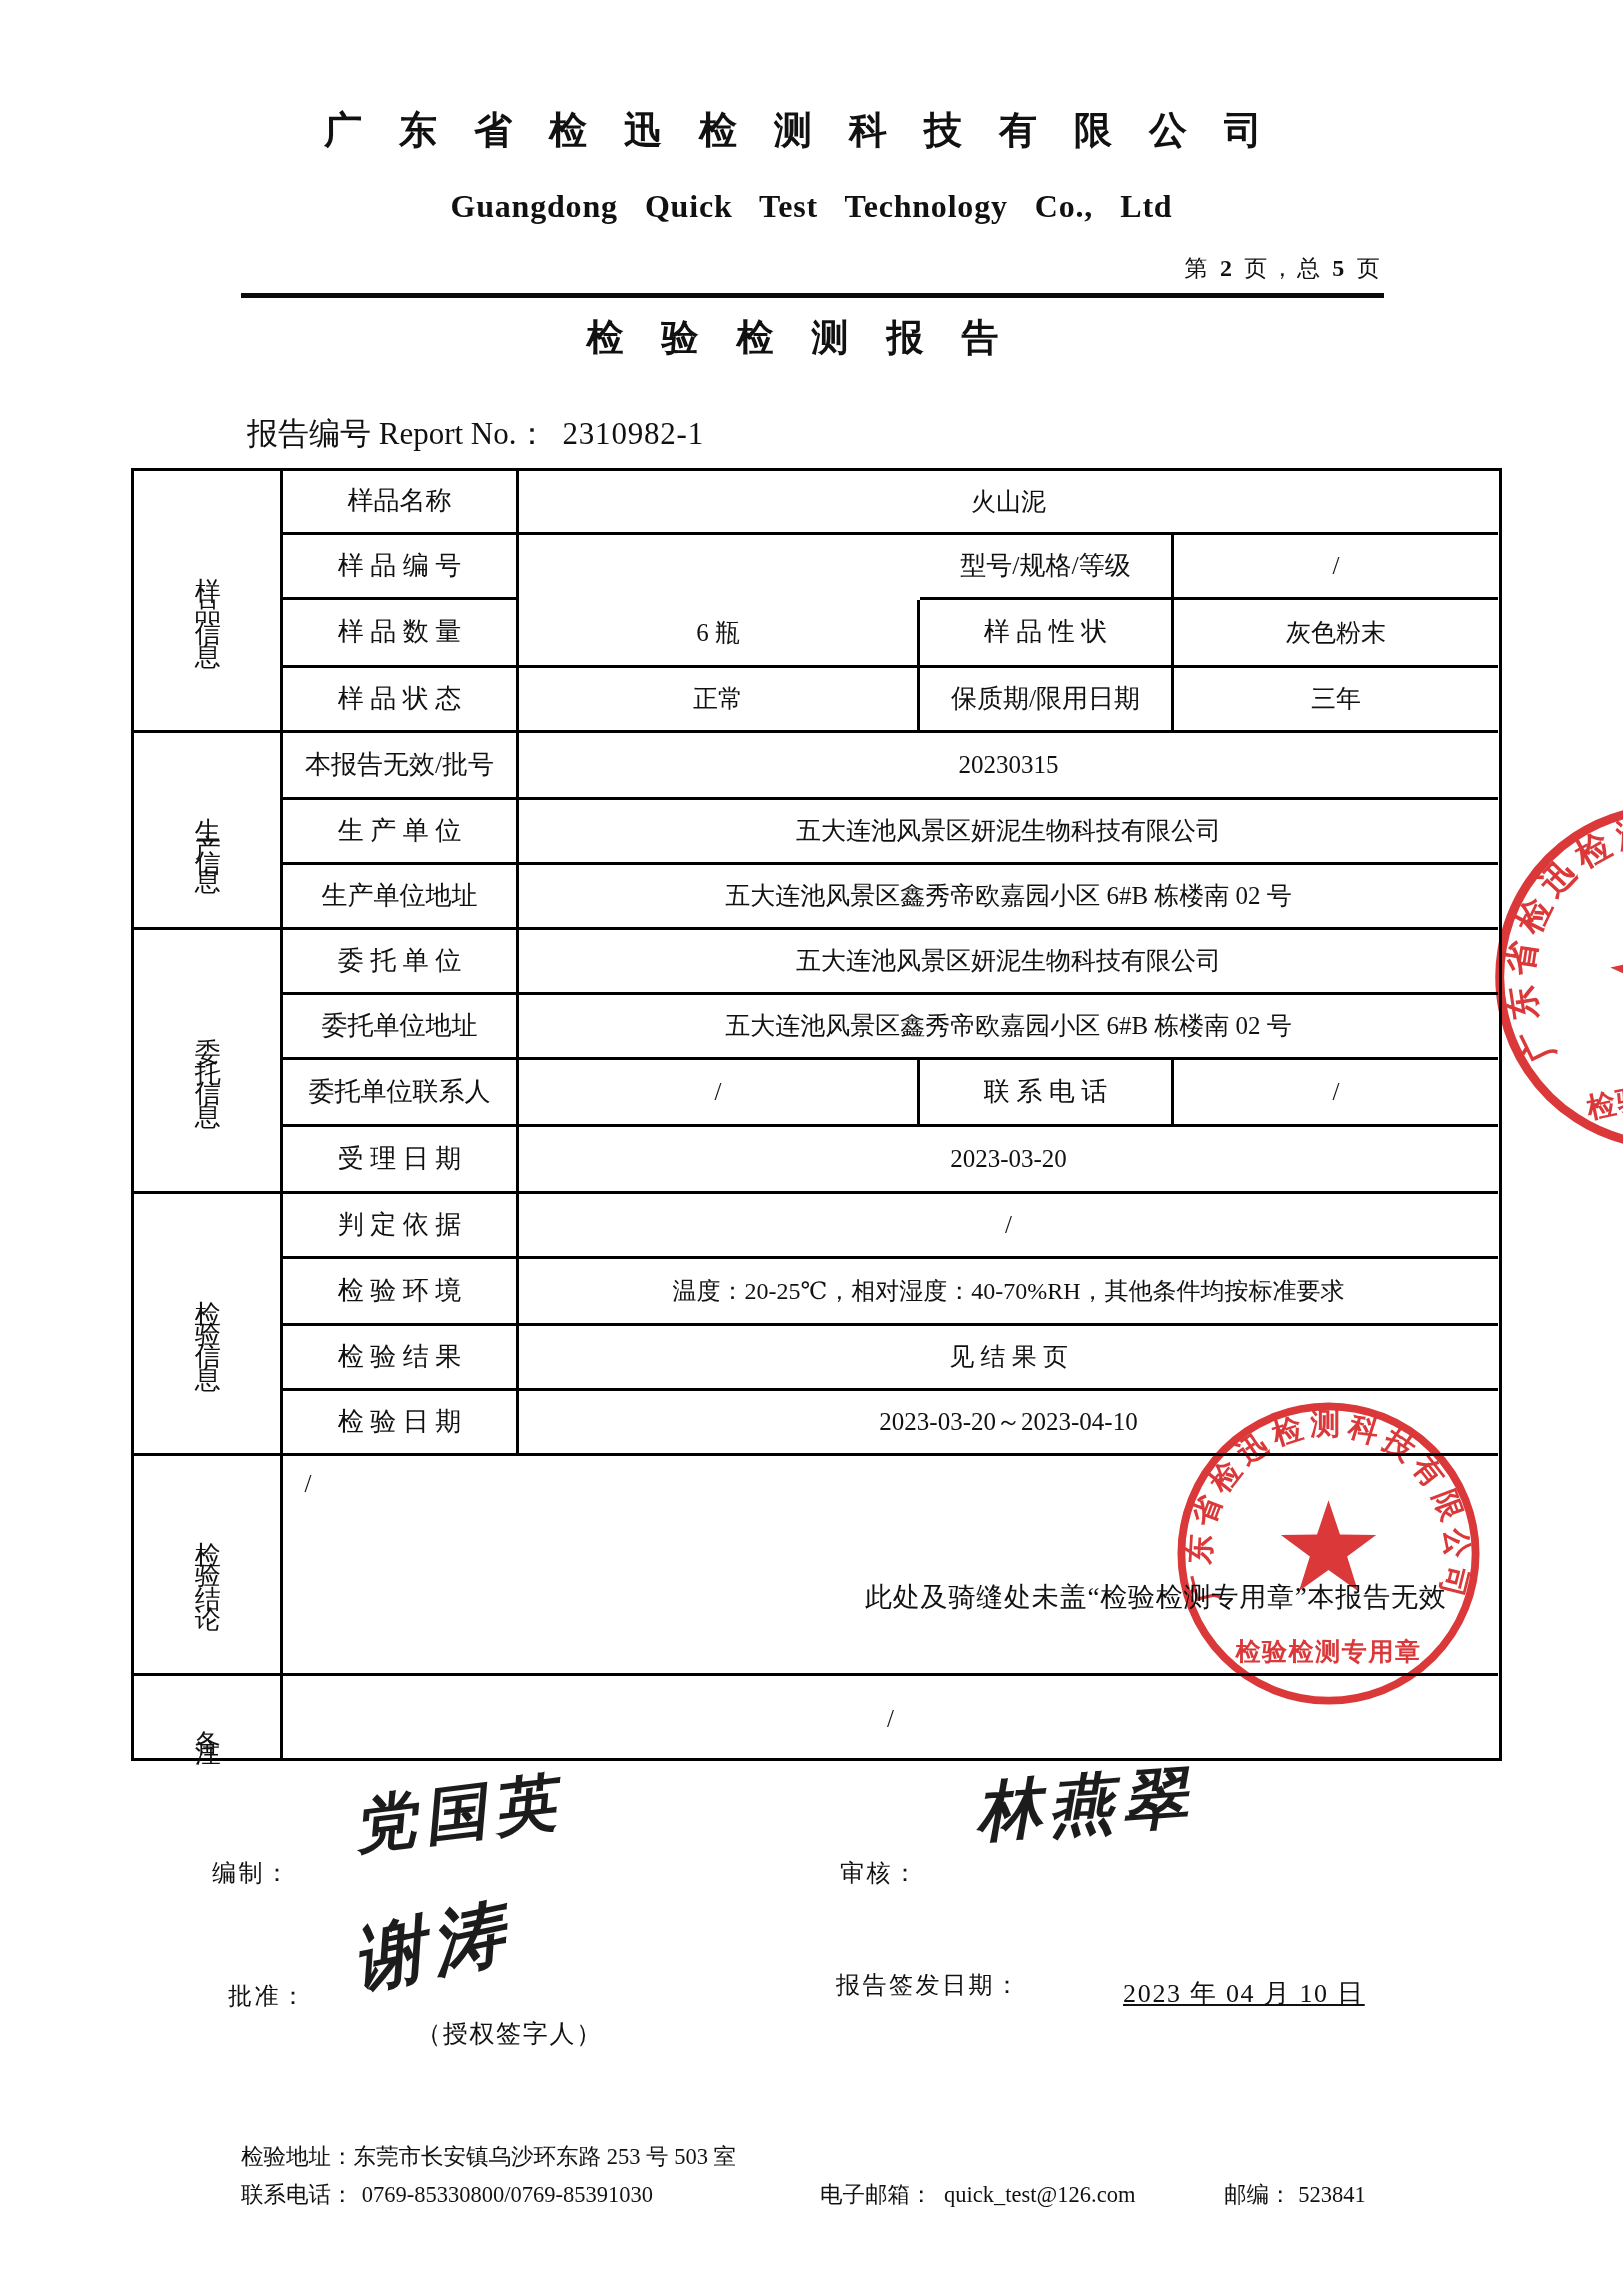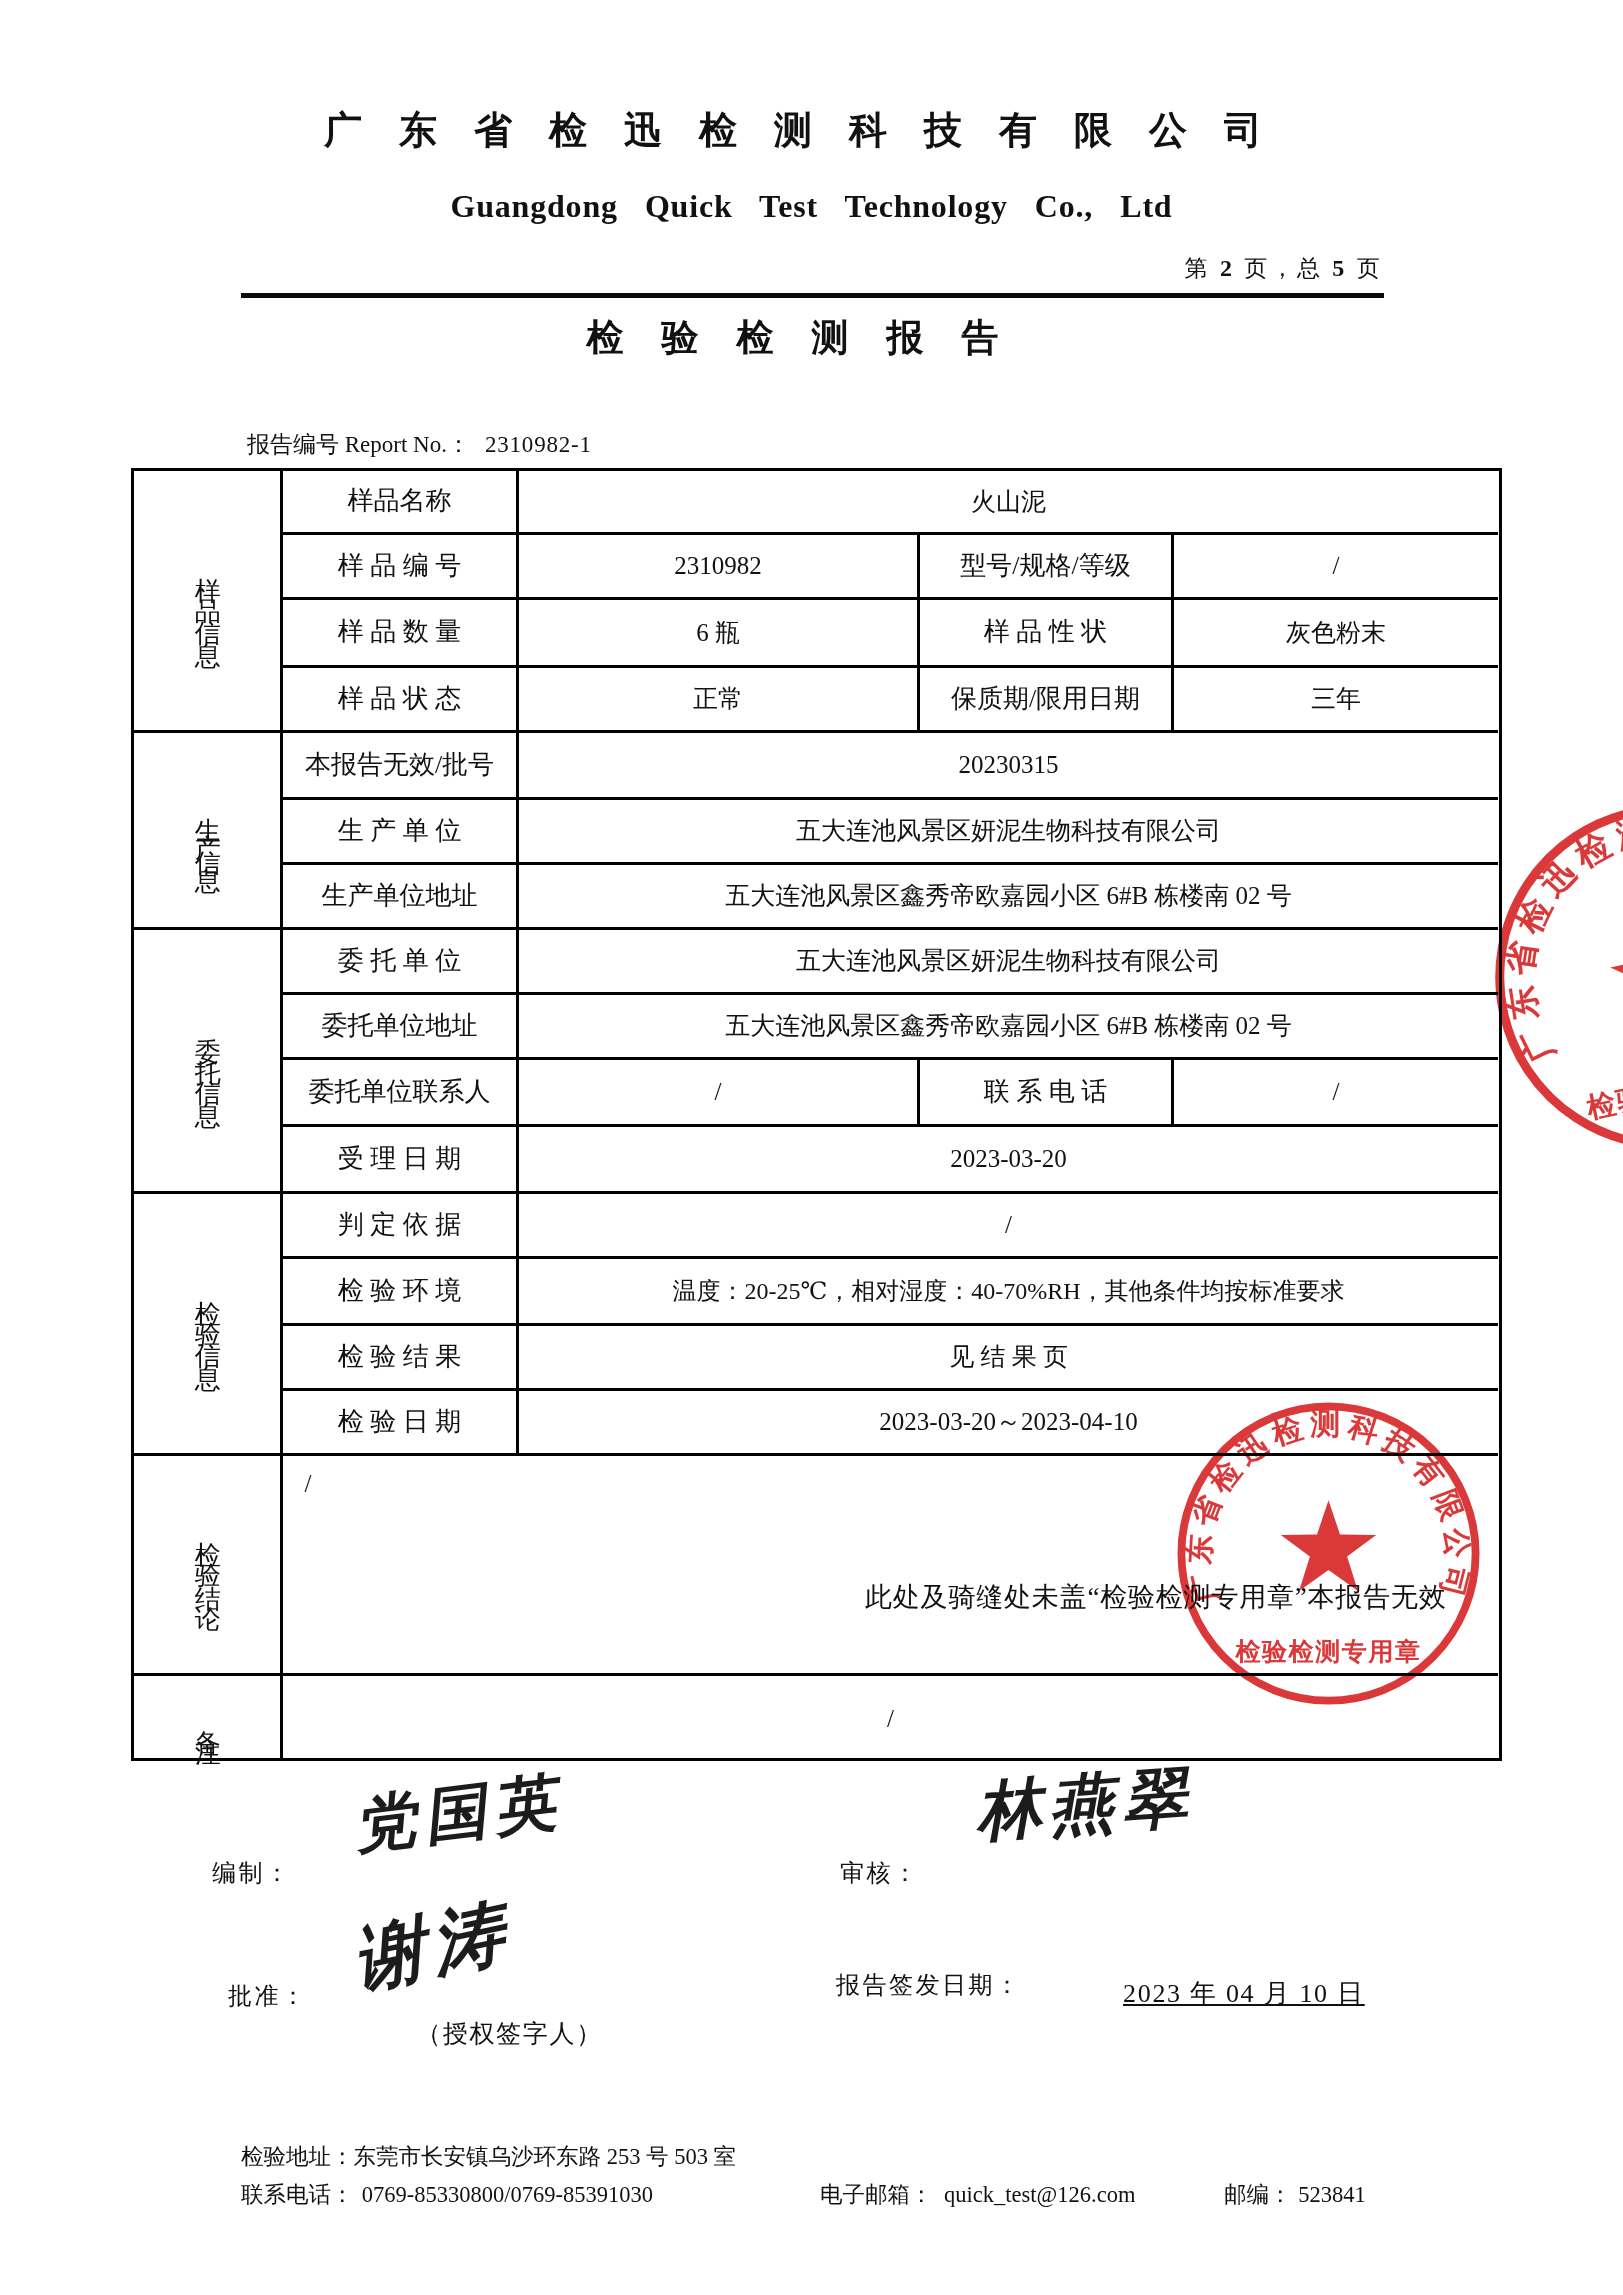--- a/index.html
+++ b/index.html
@@ -10,21 +10,21 @@
   .abs{position:absolute;}
   .ctr{left:0;width:1623px;text-align:center;}
 
   
   .company-cn{top:111px;font-size:38px;font-weight:600;letter-spacing:37px;line-height:1;}
   .company-en{top:190px;font-size:32px;font-weight:600;word-spacing:18.3px;letter-spacing:0.8px;line-height:1;}
   .page-info{top:256px;right:240px;font-size:23px;letter-spacing:3.3px;line-height:1;}
   .page-info b{font-size:24px;}
   .head-rule{left:241px;top:293px;width:1143px;height:5px;background:#0b0b0b;}
   .doc-title{top:319px;font-size:37px;font-weight:700;letter-spacing:38px;line-height:1;}
-  .report-line{left:247px;top:431px;font-size:23px;line-height:1.2;text-align:center;}
+  .report-line{left:247px;top:415px;font-size:31px;line-height:1.2;text-align:center;}
   .report-line .no{margin-left:15px;letter-spacing:0.8px;}
 
   
   .report-table{
     position:absolute;left:131px;top:468px;width:1371px;height:1293px;
     box-sizing:border-box;border:3.3px solid #000;
     display:grid;
     grid-template-columns:149px 236px 401px 254px 324px;
     grid-template-rows:64px 65px 68px 65px 67px 65px 65px 65px 65px 67px 67px 65px 67px 65px 65px 220px 85px;
   }
@@ -93,21 +93,20 @@
   <div class="c sec ls20" style="grid-area:5/1/8/2">生产信息</div>
   <div class="c sec ls26" style="grid-area:8/1/12/2">委托信息</div>
   <div class="c sec ls26" style="grid-area:12/1/16/2">检验信息</div>
   <div class="c sec ls26" style="grid-area:16/1/17/2">检验结论</div>
   <div class="c sec ls10 nb" style="grid-area:17/1/18/2">备注</div>
 
   <div class="c lab" style="grid-area:1/2/2/3">样品名称</div>
   <div class="c nr" style="grid-area:1/3/2/6">火山泥</div>
 
   <div class="c lab" style="grid-area:2/2/3/3">样 品 编 号</div>
-  <div class="c" style="grid-area:2/3/3/4">2310982</div>
   <div class="c lab" style="grid-area:2/4/3/5">型号/规格/等级</div>
   <div class="c nr" style="grid-area:2/5/3/6">/</div>
 
   <div class="c lab" style="grid-area:3/2/4/3">样 品 数 量</div>
   <div class="c" style="grid-area:3/3/4/4">6 瓶</div>
   <div class="c lab" style="grid-area:3/4/4/5">样 品 性 状</div>
   <div class="c nr" style="grid-area:3/5/4/6">灰色粉末</div>
 
   <div class="c lab" style="grid-area:4/2/5/3">样 品 状 态</div>
   <div class="c" style="grid-area:4/3/5/4">正常</div>

